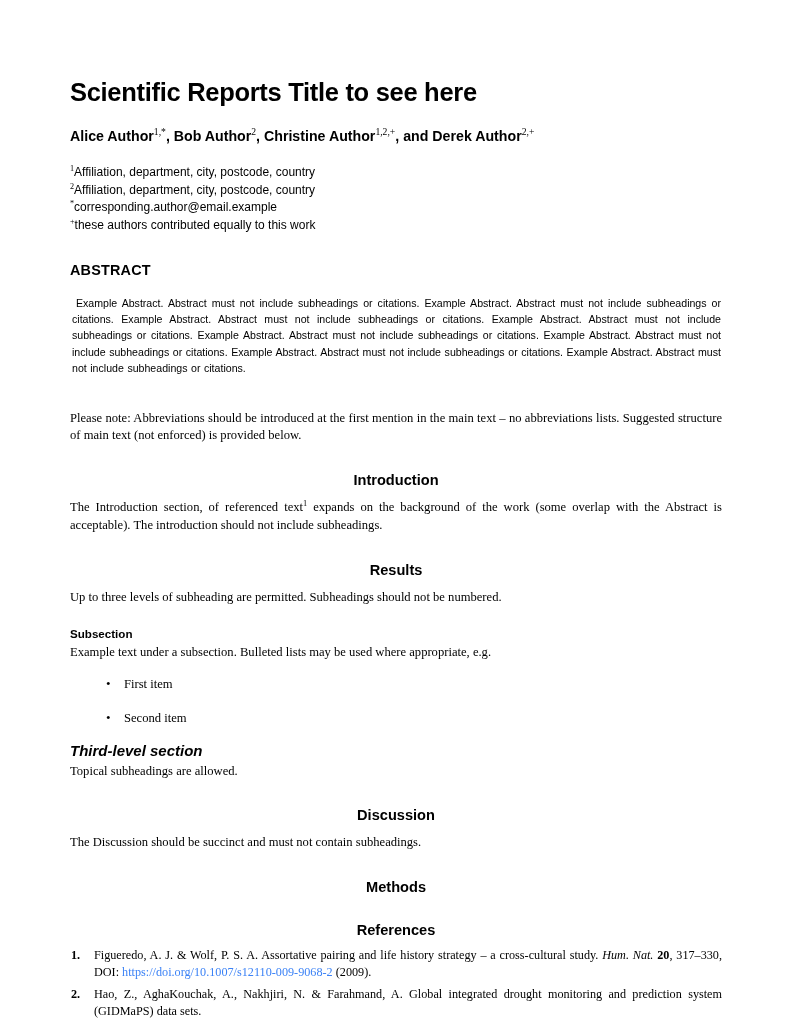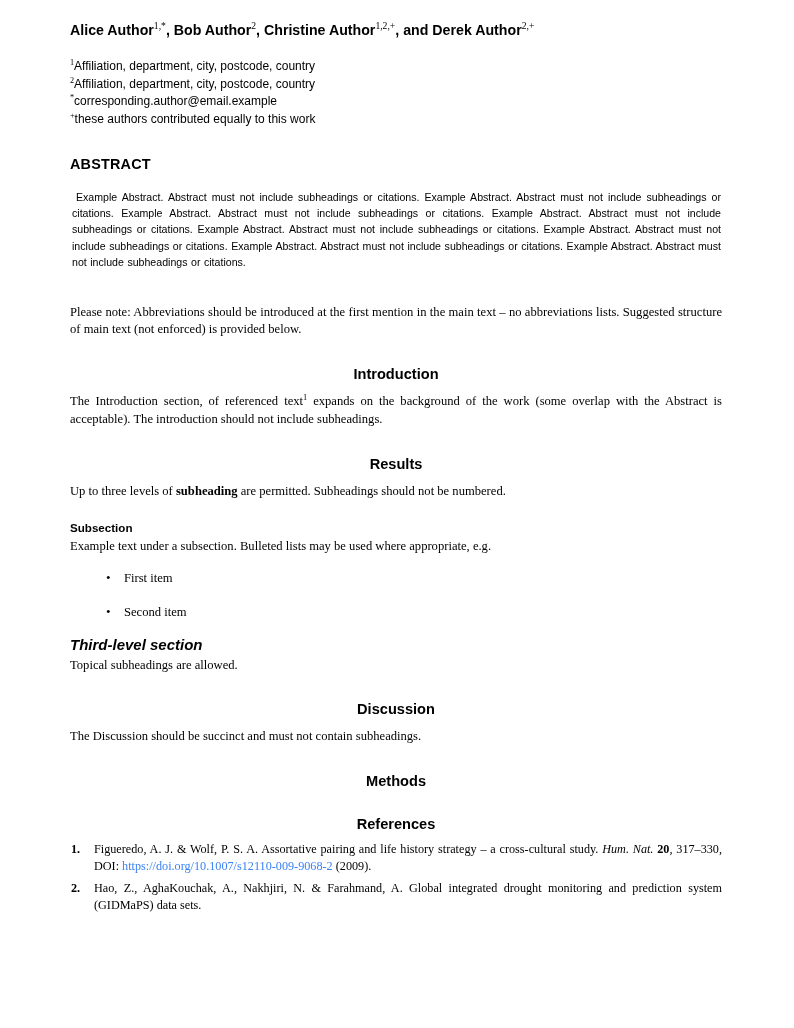--- a/index.html
+++ b/index.html
@@ -121,21 +121,21 @@
   }
   p.body.tight {
     padding-top: 4px;
   }
   p.body sup {
     font-size: 0.66em;
     vertical-align: super;
     line-height: 0;
   }
   .bold-inline {
-    font-weight: bold;
+    font-weight: normal;
   }
 
   
   ul.bullets {
     margin: 0;
     padding: 14px 0 0 0;
     list-style: none;
   }
   ul.bullets li {
     font-size: 12.6px;
@@ -188,20 +188,21 @@
   .ref-link {
     color: #3b82f6;
     text-decoration: none;
   }
 </style>
 </head>
 <body>
 
 <div class="page">
 
+  <h1 class="title">Scientific Reports Title to see here</h1>
 
   <div class="authors">
     <span><span>Alice Author</span><sup>1,*</sup></span><span>, </span><span><span>Bob Author</span><sup>2</sup></span><span>, </span><span><span>Christine Author</span><sup>1,2,+</sup></span><span>, and </span><span><span>Derek Author</span><sup>2,+</sup></span>
   </div>
 
   <div class="affiliations">
     <div><span class="affil-mark">1</span><span>Affiliation, department, city, postcode, country</span></div>
     <div><span class="affil-mark">2</span><span>Affiliation, department, city, postcode, country</span></div>
     <div><span class="affil-mark">*</span><span>corresponding.author@email.example</span></div>
     <div><span class="affil-mark">+</span><span>these authors contributed equally to this work</span></div>

